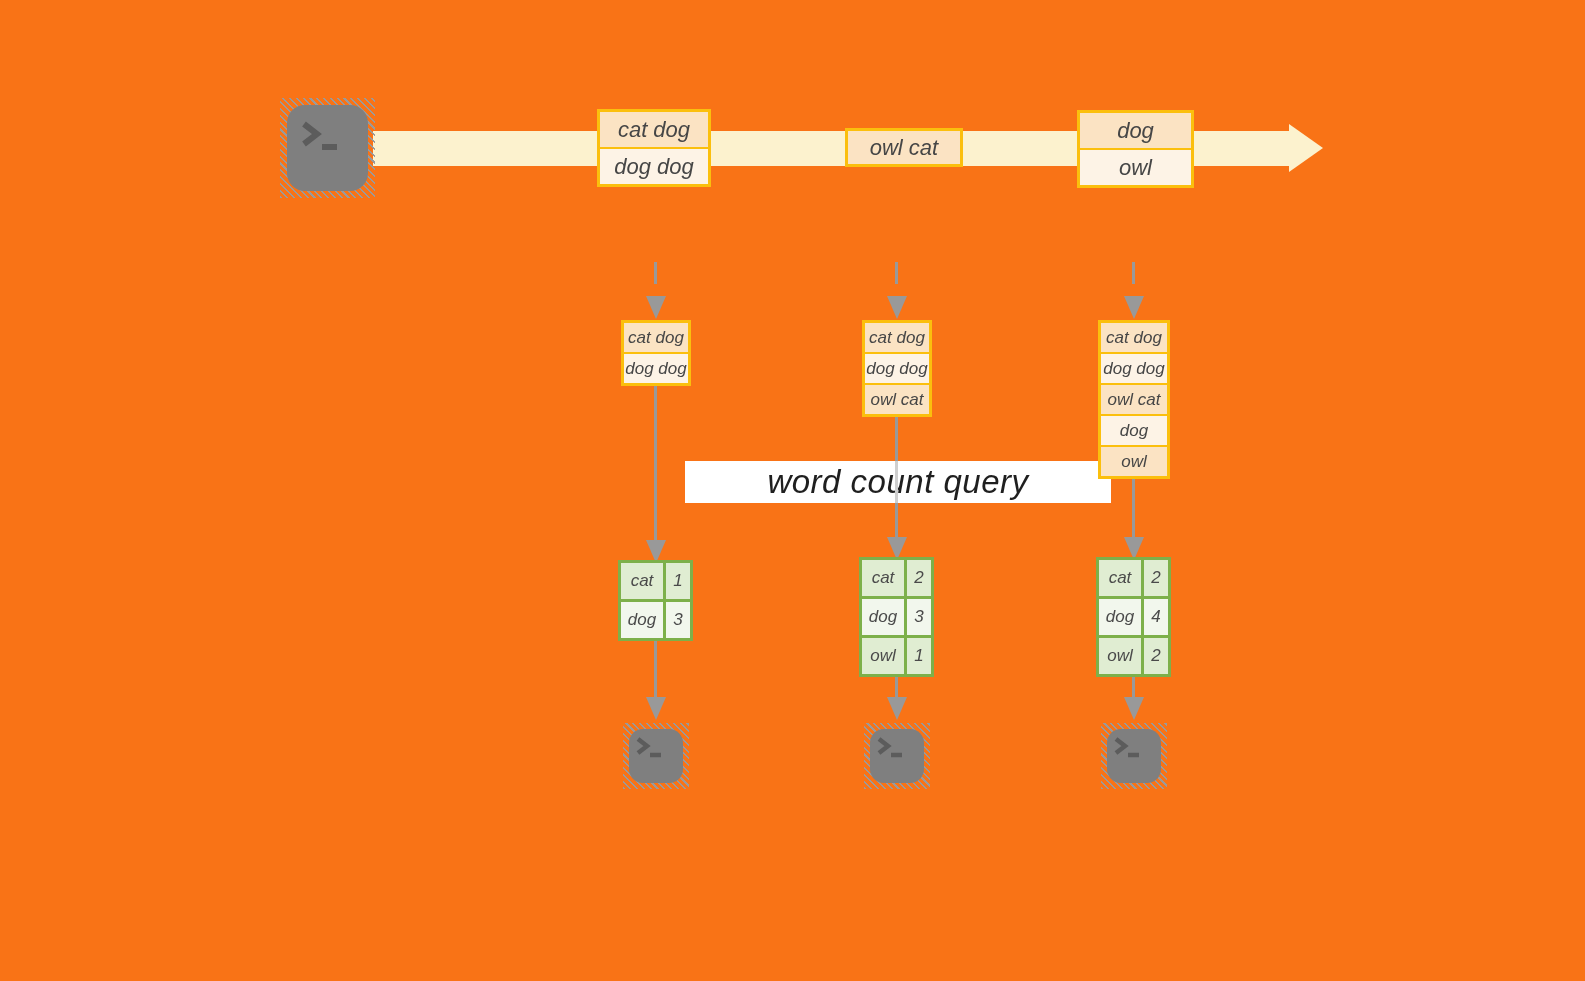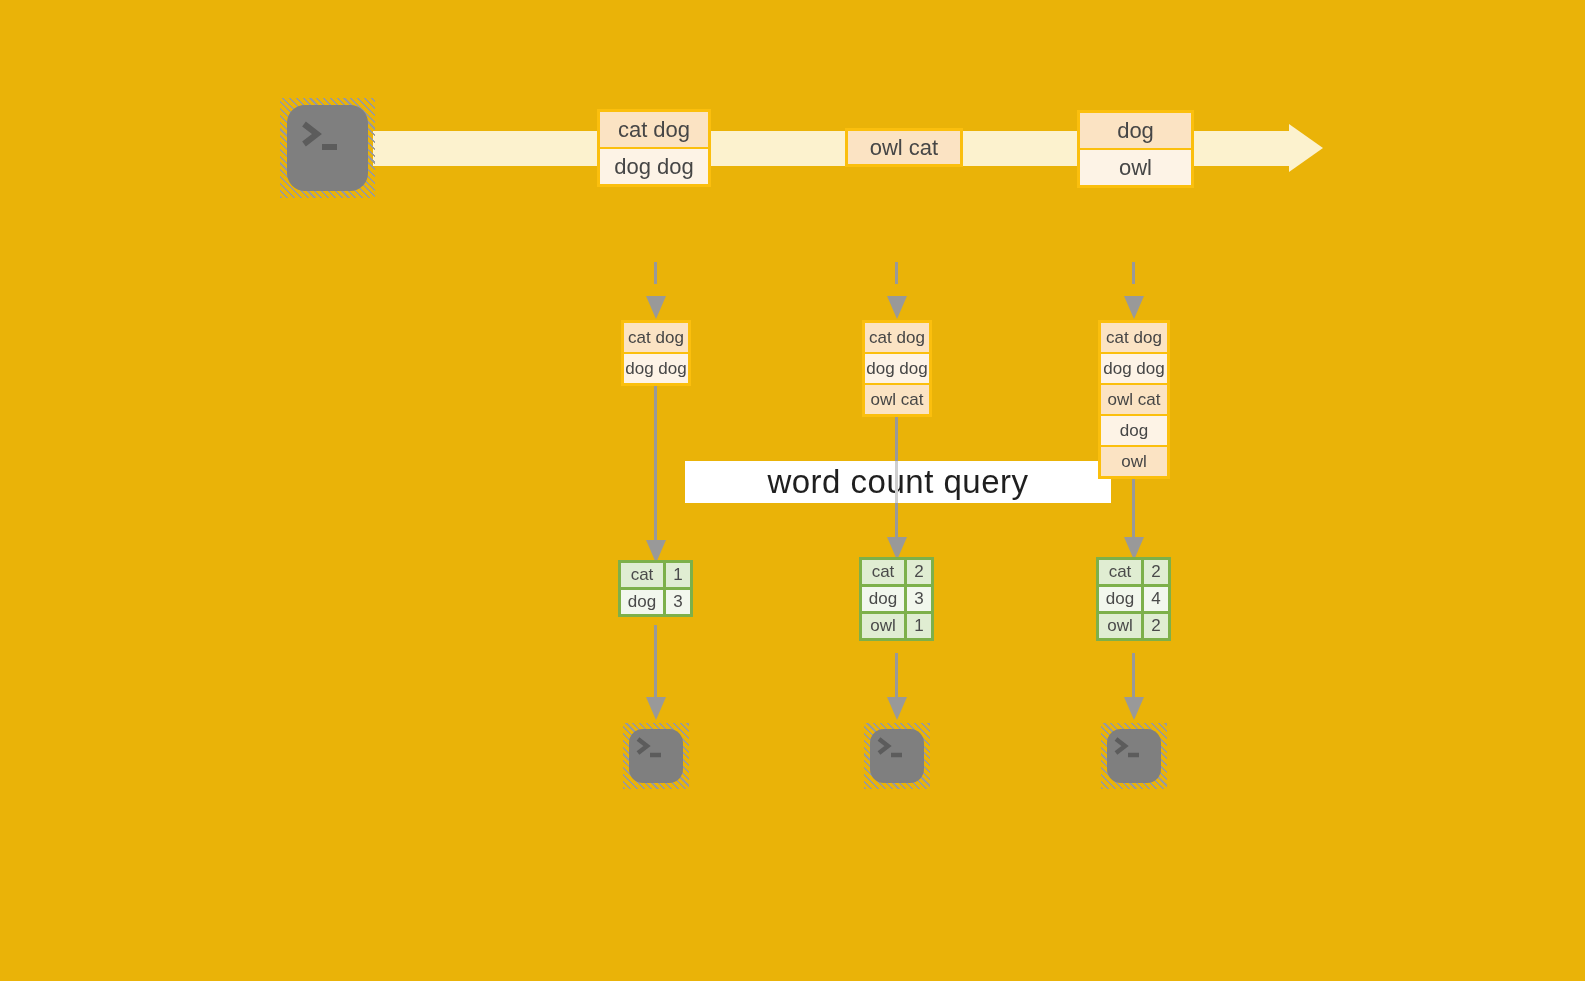--- a/index.html
+++ b/index.html
@@ -1,18 +1,19 @@
 <!DOCTYPE html>
 <html><head>
 <meta charset="utf-8">
 <style>
   html,body{margin:0;padding:0;background:#000;}
   #canvas{
-    position:relative;width:1585px;height:981px;background:#eab308;overflow:hidden;
+    position:relative;width:1585px;height:981px;background:#f97316;overflow:hidden;
     font-family:"Liberation Sans","DejaVu Sans",sans-serif;
+    font-style:italic;
     --amber-border:#FBBF0D;
     --cell-dark:#FBE3C3;
     --cell-light:#FDF3E6;
     --band:#FCF2CE;
     --green-border:#7DB04A;
     --green-row-dark:#E0EDD2;
     --green-row-light:#F2F7ED;
     --arrow-gray:#999999;
     --arrow-gray-light:#CFCFCF;
     --ink:#464646;
@@ -52,21 +53,21 @@
   .dash{width:3px;height:22px;background:var(--arrow-gray);}
   .head-down{width:0;height:0;border-left:10px solid rgba(0,0,0,0);border-right:10px solid rgba(0,0,0,0);border-top:23px solid var(--arrow-gray);}
 
   
   .qbox{background:#fff;display:flex;align-items:center;justify-content:center;}
   .qbox span{font-size:33px;color:#1f1f1f;letter-spacing:0.5px;}
 
   
   .gtable{background:var(--green-border);padding:3px;display:grid;
           grid-template-columns:42px 24px;gap:3px;}
-  .gcell{height:24px;display:flex;align-items:center;justify-content:center;
+  .gcell{height:36px;display:flex;align-items:center;justify-content:center;
          font-size:17px;color:#4a4a4a;}
   .gcell.dark{background:var(--green-row-dark);}
   .gcell.light{background:var(--green-row-light);}
 
   .z1{z-index:1}.z2{z-index:2}.z3{z-index:3}.z4{z-index:4}.z5{z-index:5}
 </style>
 </head>
 <body>
 
 <div id="canvas" style="--amber-border: #FBBF0D; --cell-dark: #FBE3C3; --cell-light: #FDF3E6; --band: #FCF2CE; --green-border: #7DB04A; --green-row-dark: #E0EDD2; --green-row-light: #F2F7ED; --arrow-gray: #999999; --ink: #464646;">

